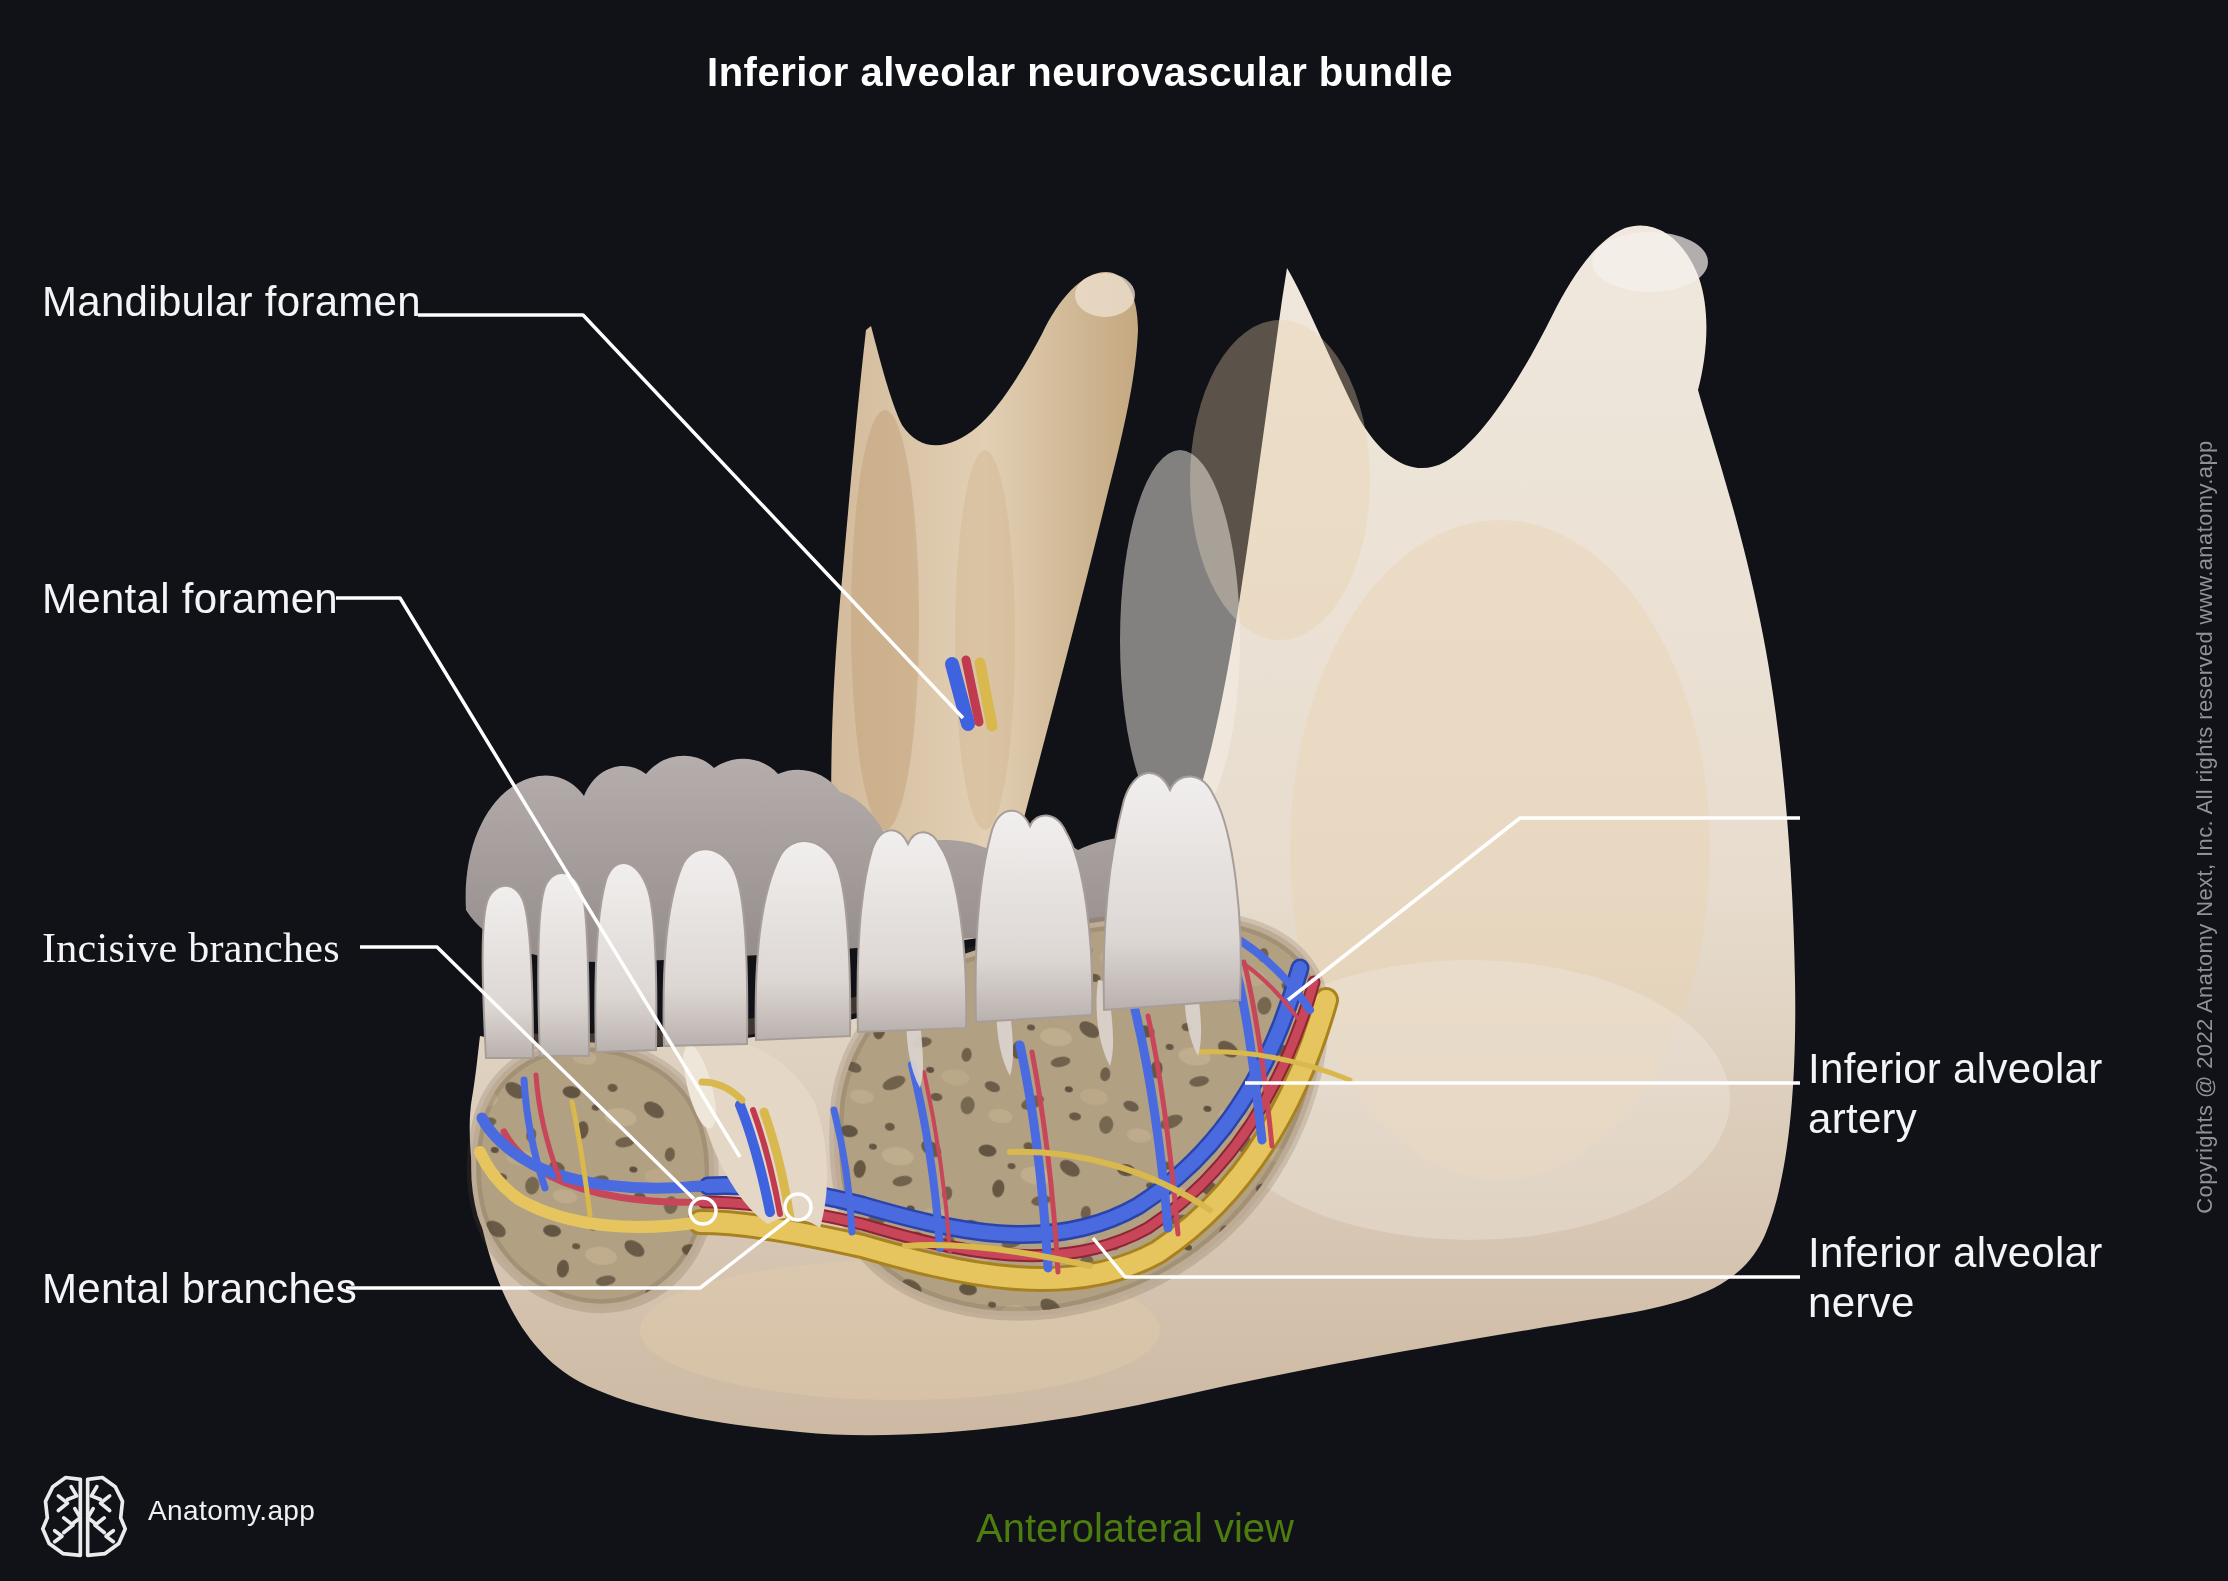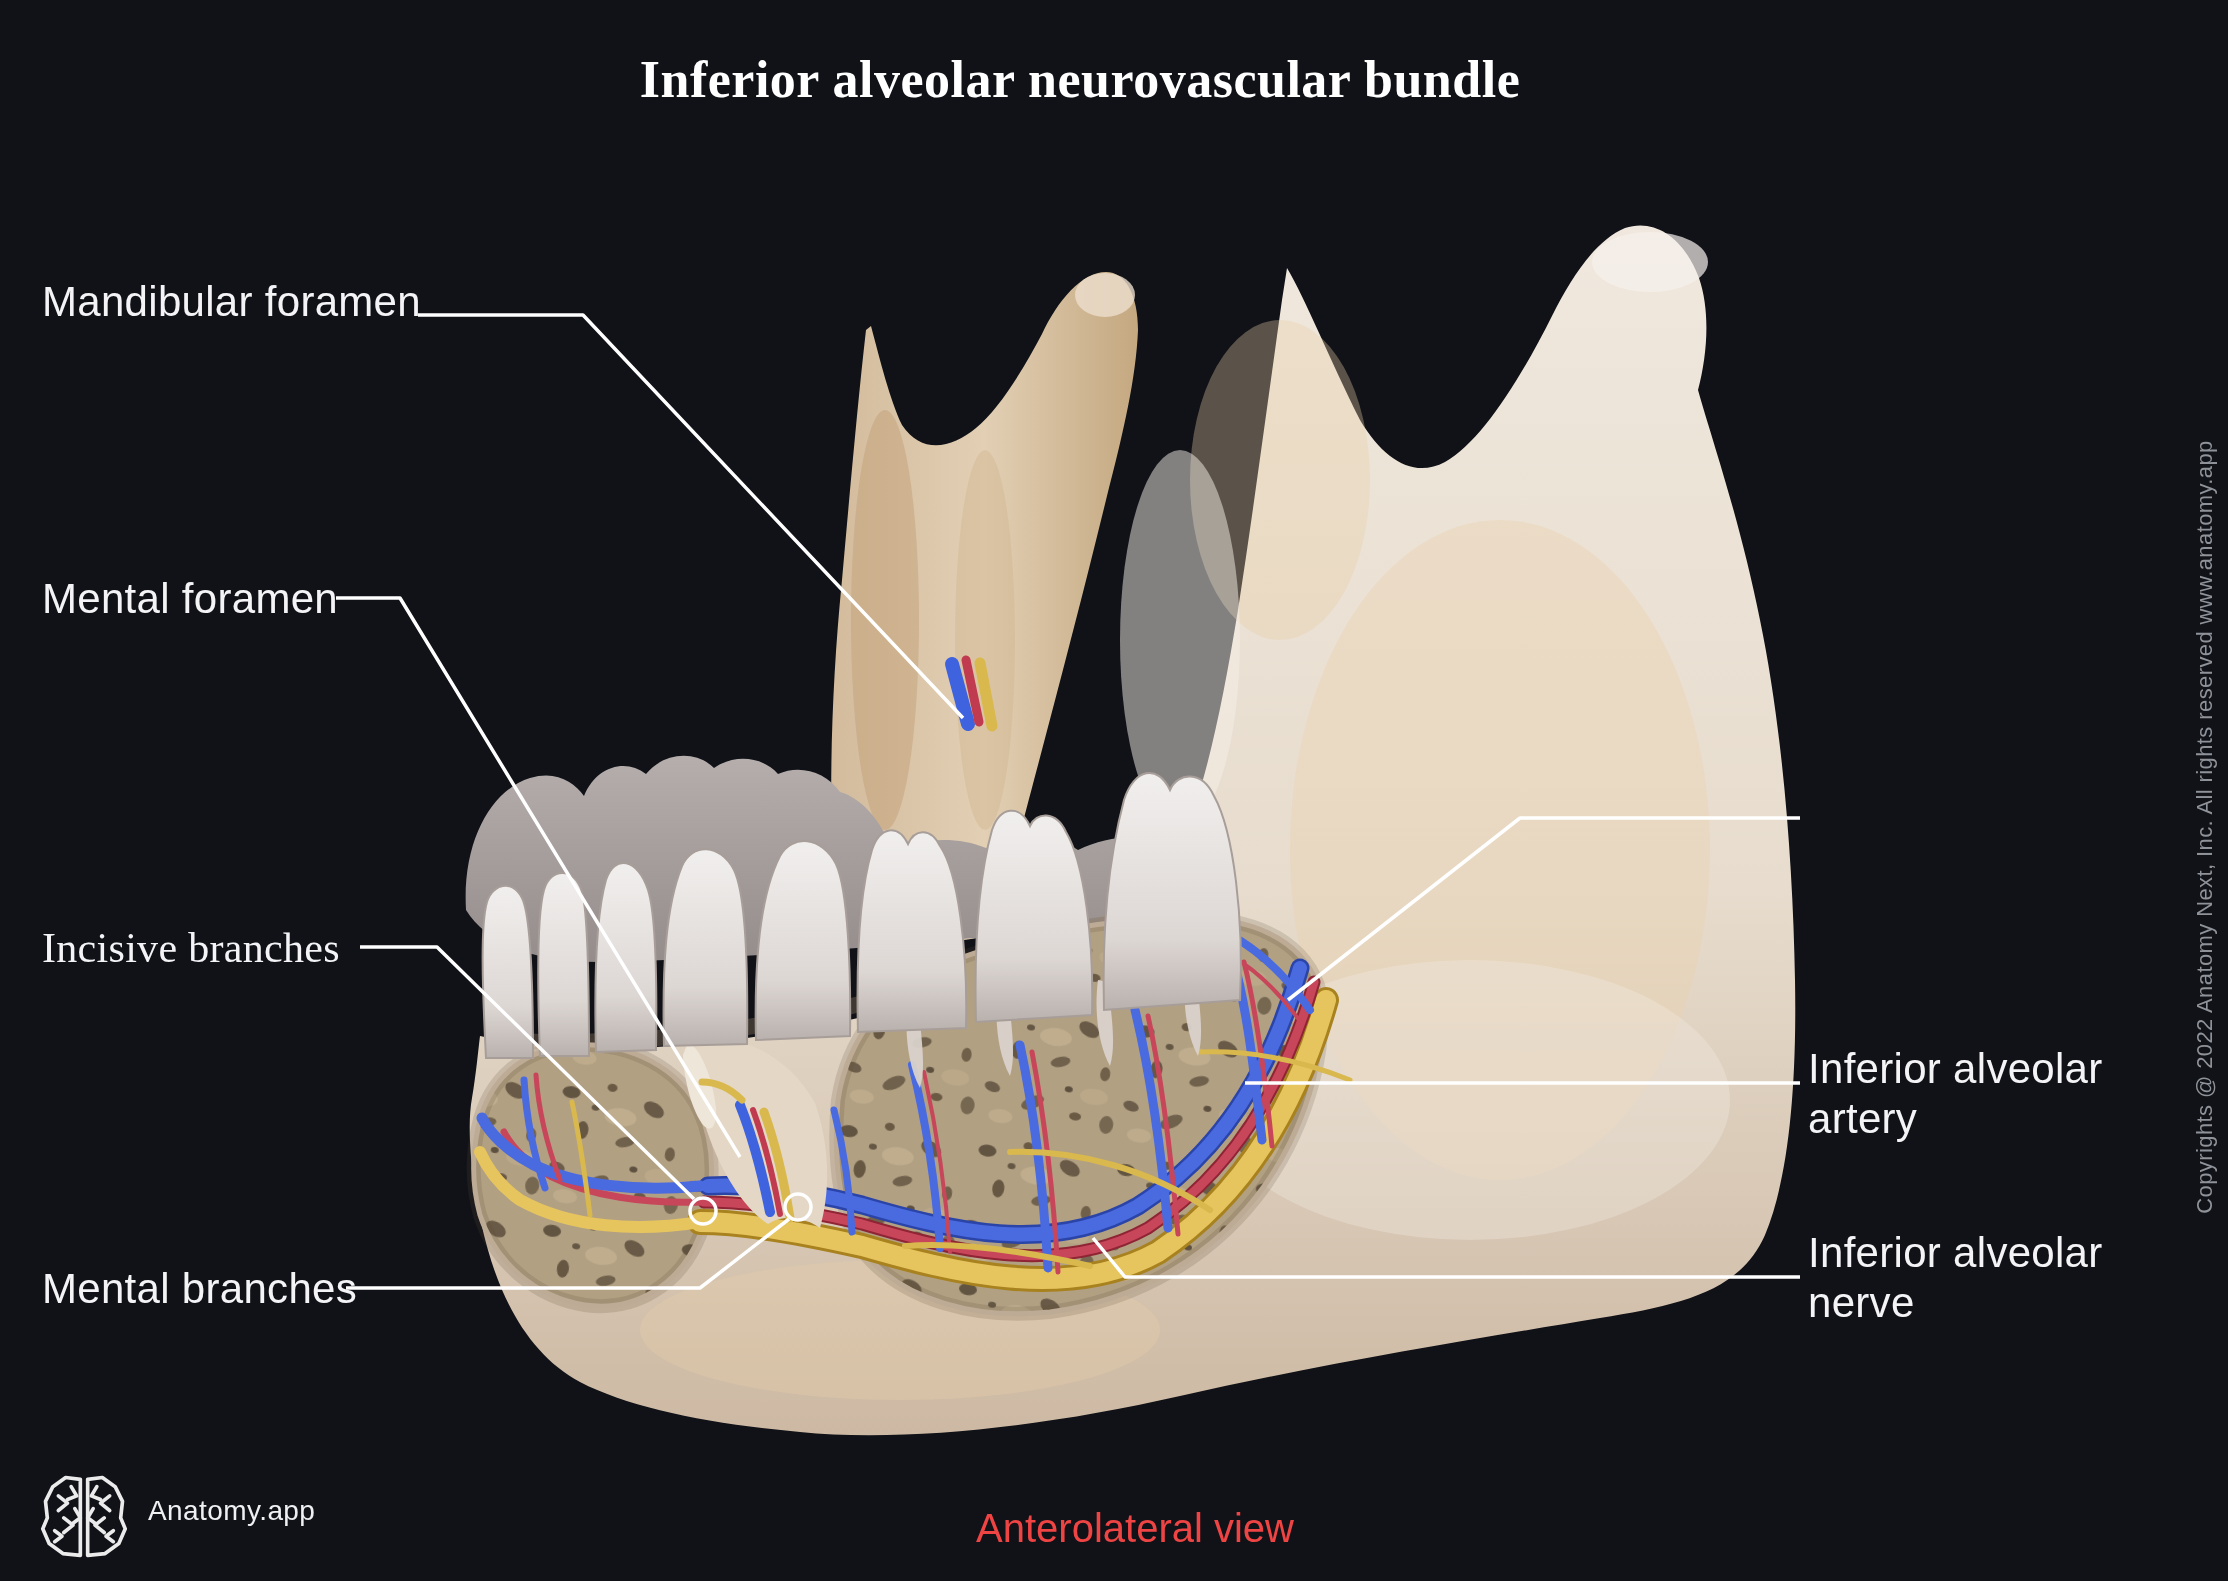--- a/index.html
+++ b/index.html
@@ -1,25 +1,25 @@
 <!DOCTYPE html>
 <html><head>
 <meta charset="utf-8">
 <style>
   html,body{margin:0;padding:0;background:#101218;}
   #stage{position:relative;width:2228px;height:1581px;background:#101218;overflow:hidden;
          font-family:"Liberation Sans",sans-serif;}
   #art{position:absolute;left:0;top:0;width:2228px;height:1581px;}
   .title{position:absolute;left:0;top:50px;width:2160px;text-align:center;color:#ffffff;
-         font-size:52px;font-weight:bold;letter-spacing:.5px;font-family:Liberation Serif, serif;}
+         font-size:40px;font-weight:bold;letter-spacing:.5px;}
   .lab{position:absolute;color:#f4f4f6;font-size:42px;line-height:50px;letter-spacing:.3px;}
   .lab-left{white-space:nowrap;left:42px;}
   .lab-right{left:1808px;width:350px;}
   .view-label{position:absolute;left:835px;top:1506px;width:600px;text-align:center;
-              color:#ef4444;font-size:40px;}
+              color:#4d7c0f;font-size:40px;}
   .brand{position:absolute;left:148px;top:1495px;color:#eef0f2;font-size:28px;letter-spacing:.4px;}
   .copyright{position:absolute;left:1776px;top:815px;width:856px;height:24px;
              transform:rotate(-90deg);transform-origin:428px 12px;
              color:#8f9298;font-size:22px;letter-spacing:.4px;text-align:center;white-space:nowrap;}
   .logo{position:absolute;left:38px;top:1472px;}
 </style>
 </head>
 <body>
 
 <div id="stage">

